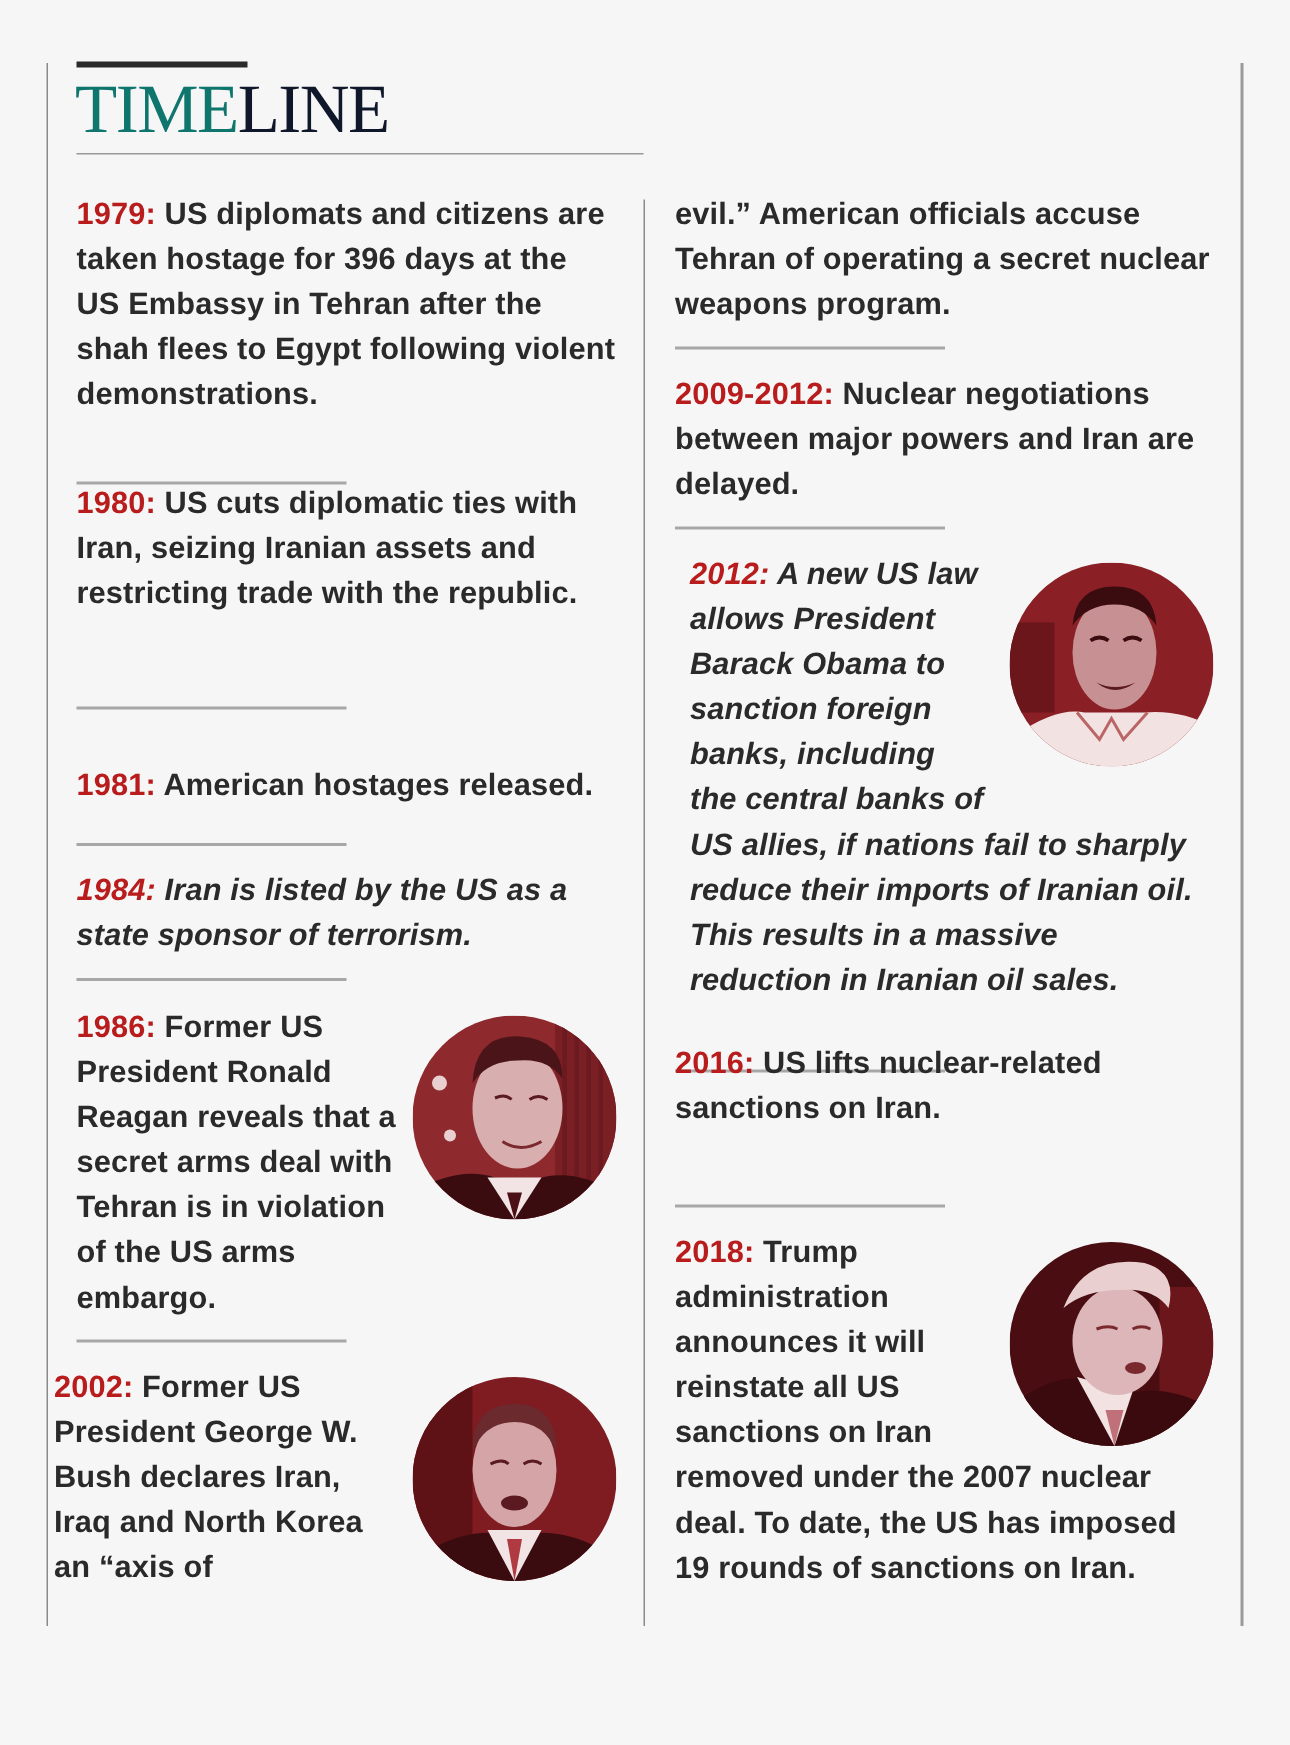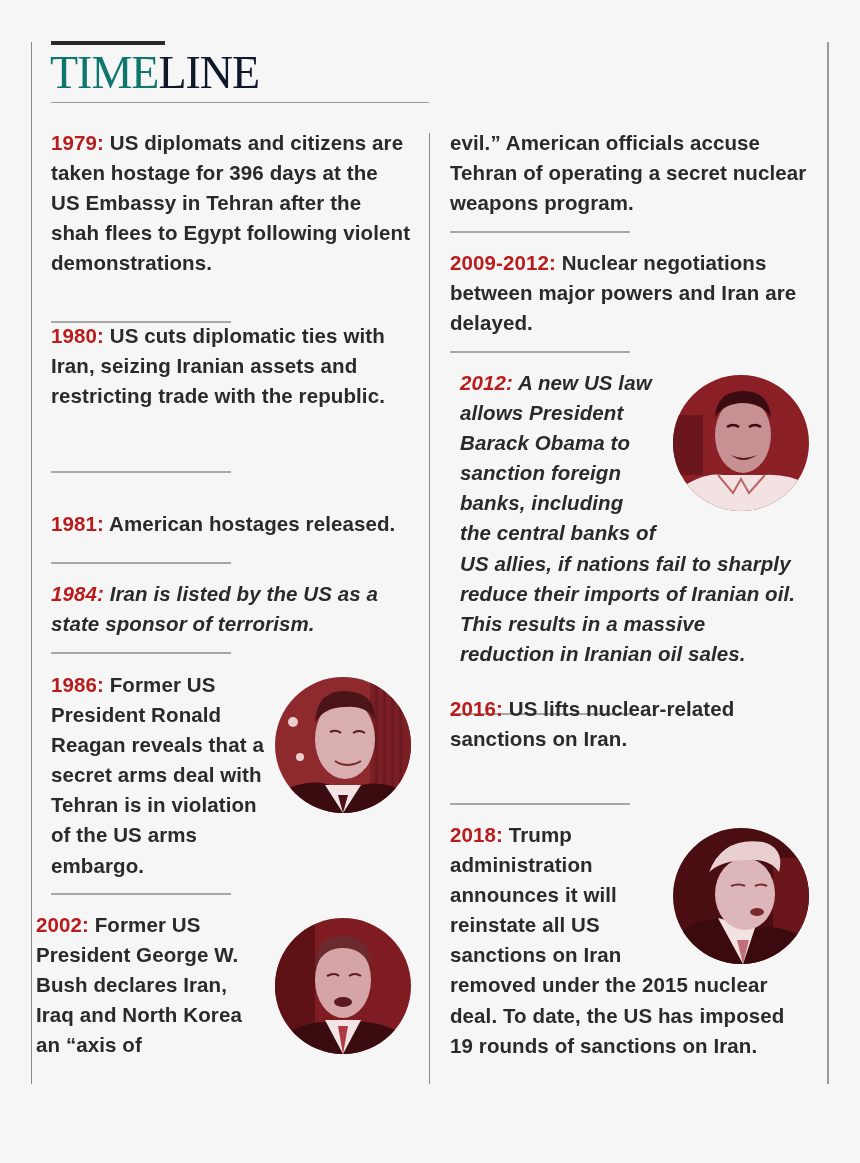--- a/index.html
+++ b/index.html
@@ -161,21 +161,21 @@
 </div>
 <div class="rule" style="left:450px; top:713px;"></div>
 
 <div class="entry" style="left:450px; top:694px; width:365px;">
   <span class="year">2016:</span><span> US lifts nuclear-related sanctions on Iran.</span>
 </div>
 <div class="rule" style="left:450px; top:803px;"></div>
 
 <div class="entry" style="left:450px; top:820px; width:345px;">
   <span class="float-space" style="width:135px; height:150px;"></span>
-  <span class="year">2018:</span><span> Trump administration announces it will reinstate all US sanctions on Iran removed under the 2015 nuclear deal. To date, the US has imposed 19 rounds of sanctions on Iran.</span>
+  <span class="year">2018:</span><span> Trump administration announces it will reinstate all US sanctions on Iran removed under the 2007 nuclear deal. To date, the US has imposed 19 rounds of sanctions on Iran.</span>
 </div>
 <div class="portrait" style="left:673px; top:828px;">
   <svg viewBox="0 0 136 136">
     <rect width="136" height="136" fill="#4a0e12"></rect>
     <rect x="100" y="30" width="36" height="80" fill="#6a161b"></rect>
     <path d="M0 136 L0 110 Q30 86 55 92 L85 100 Q110 96 136 112 L136 136 Z" fill="#3a0a0e"></path>
     <path d="M45 90 L70 136 L82 100 Z" fill="#f2e2e2"></path>
     <path d="M64 112 L70 136 L76 112 Z" fill="#c07078"></path>
     <ellipse cx="72" cy="66" rx="30" ry="36" fill="#dcb6b8"></ellipse>
     <path d="M36 44 Q50 8 90 14 Q112 20 106 44 Q96 30 74 32 Q50 32 36 44 Z" fill="#e9cfcf"></path>

